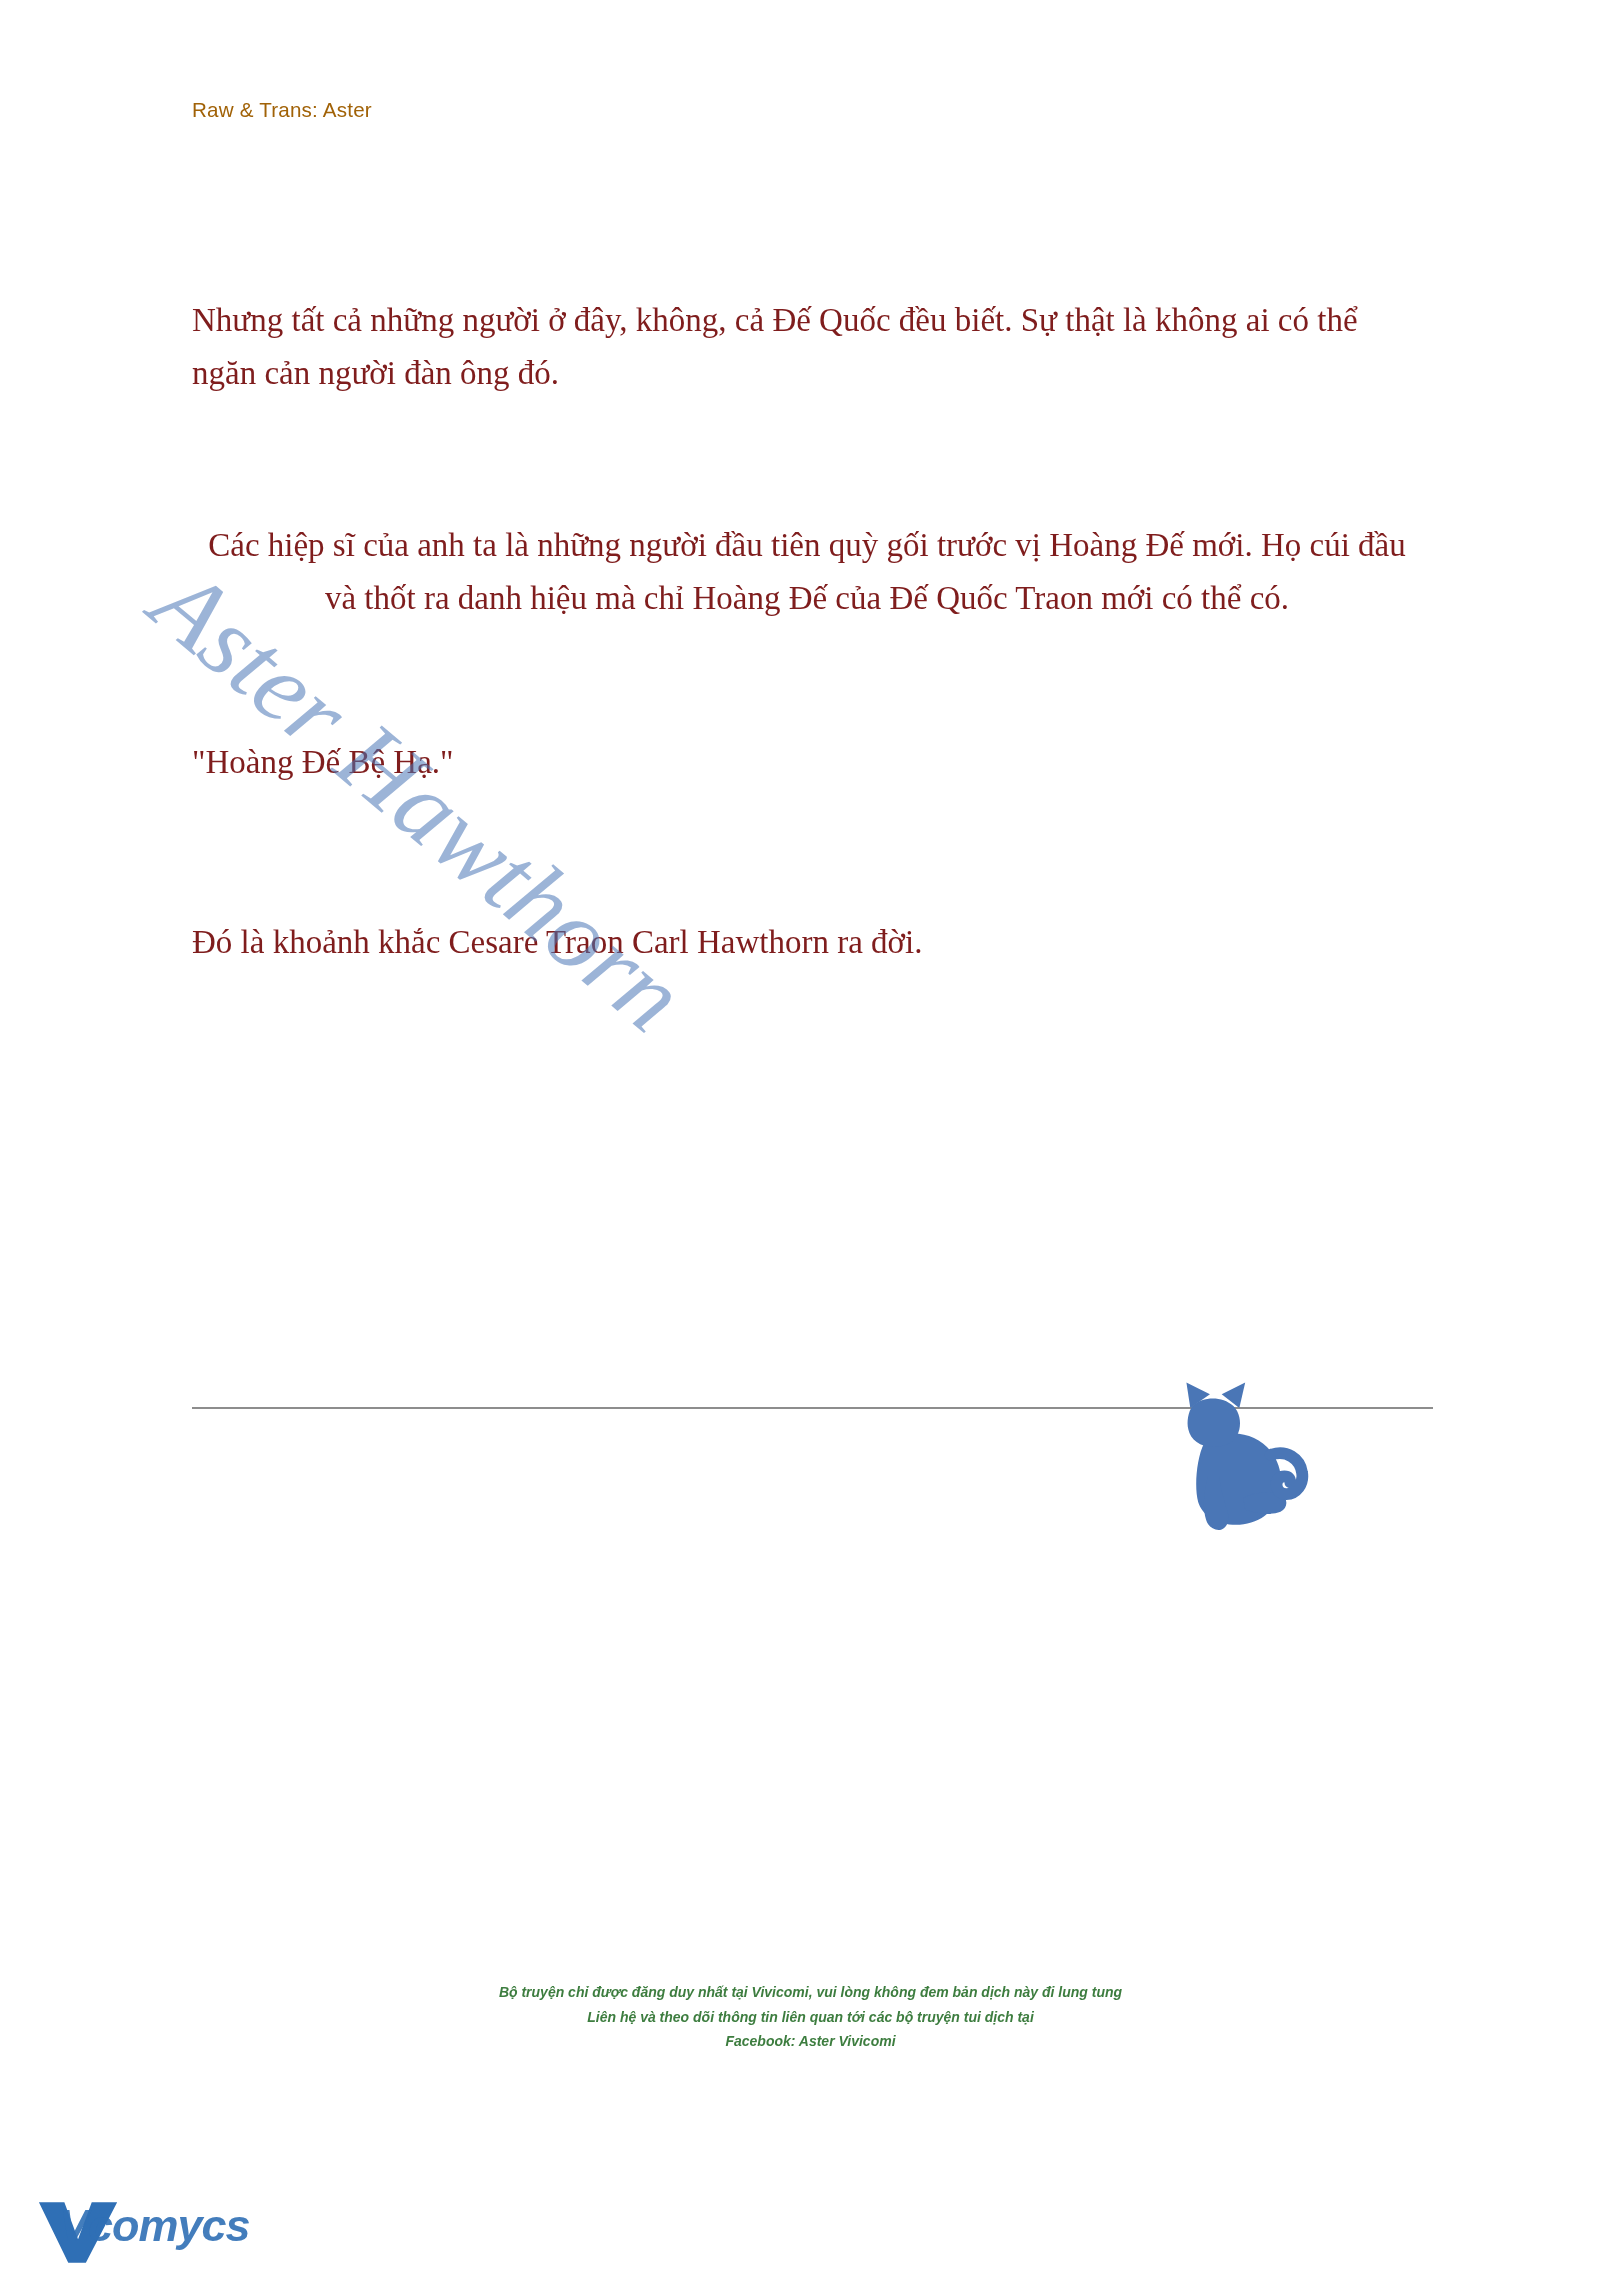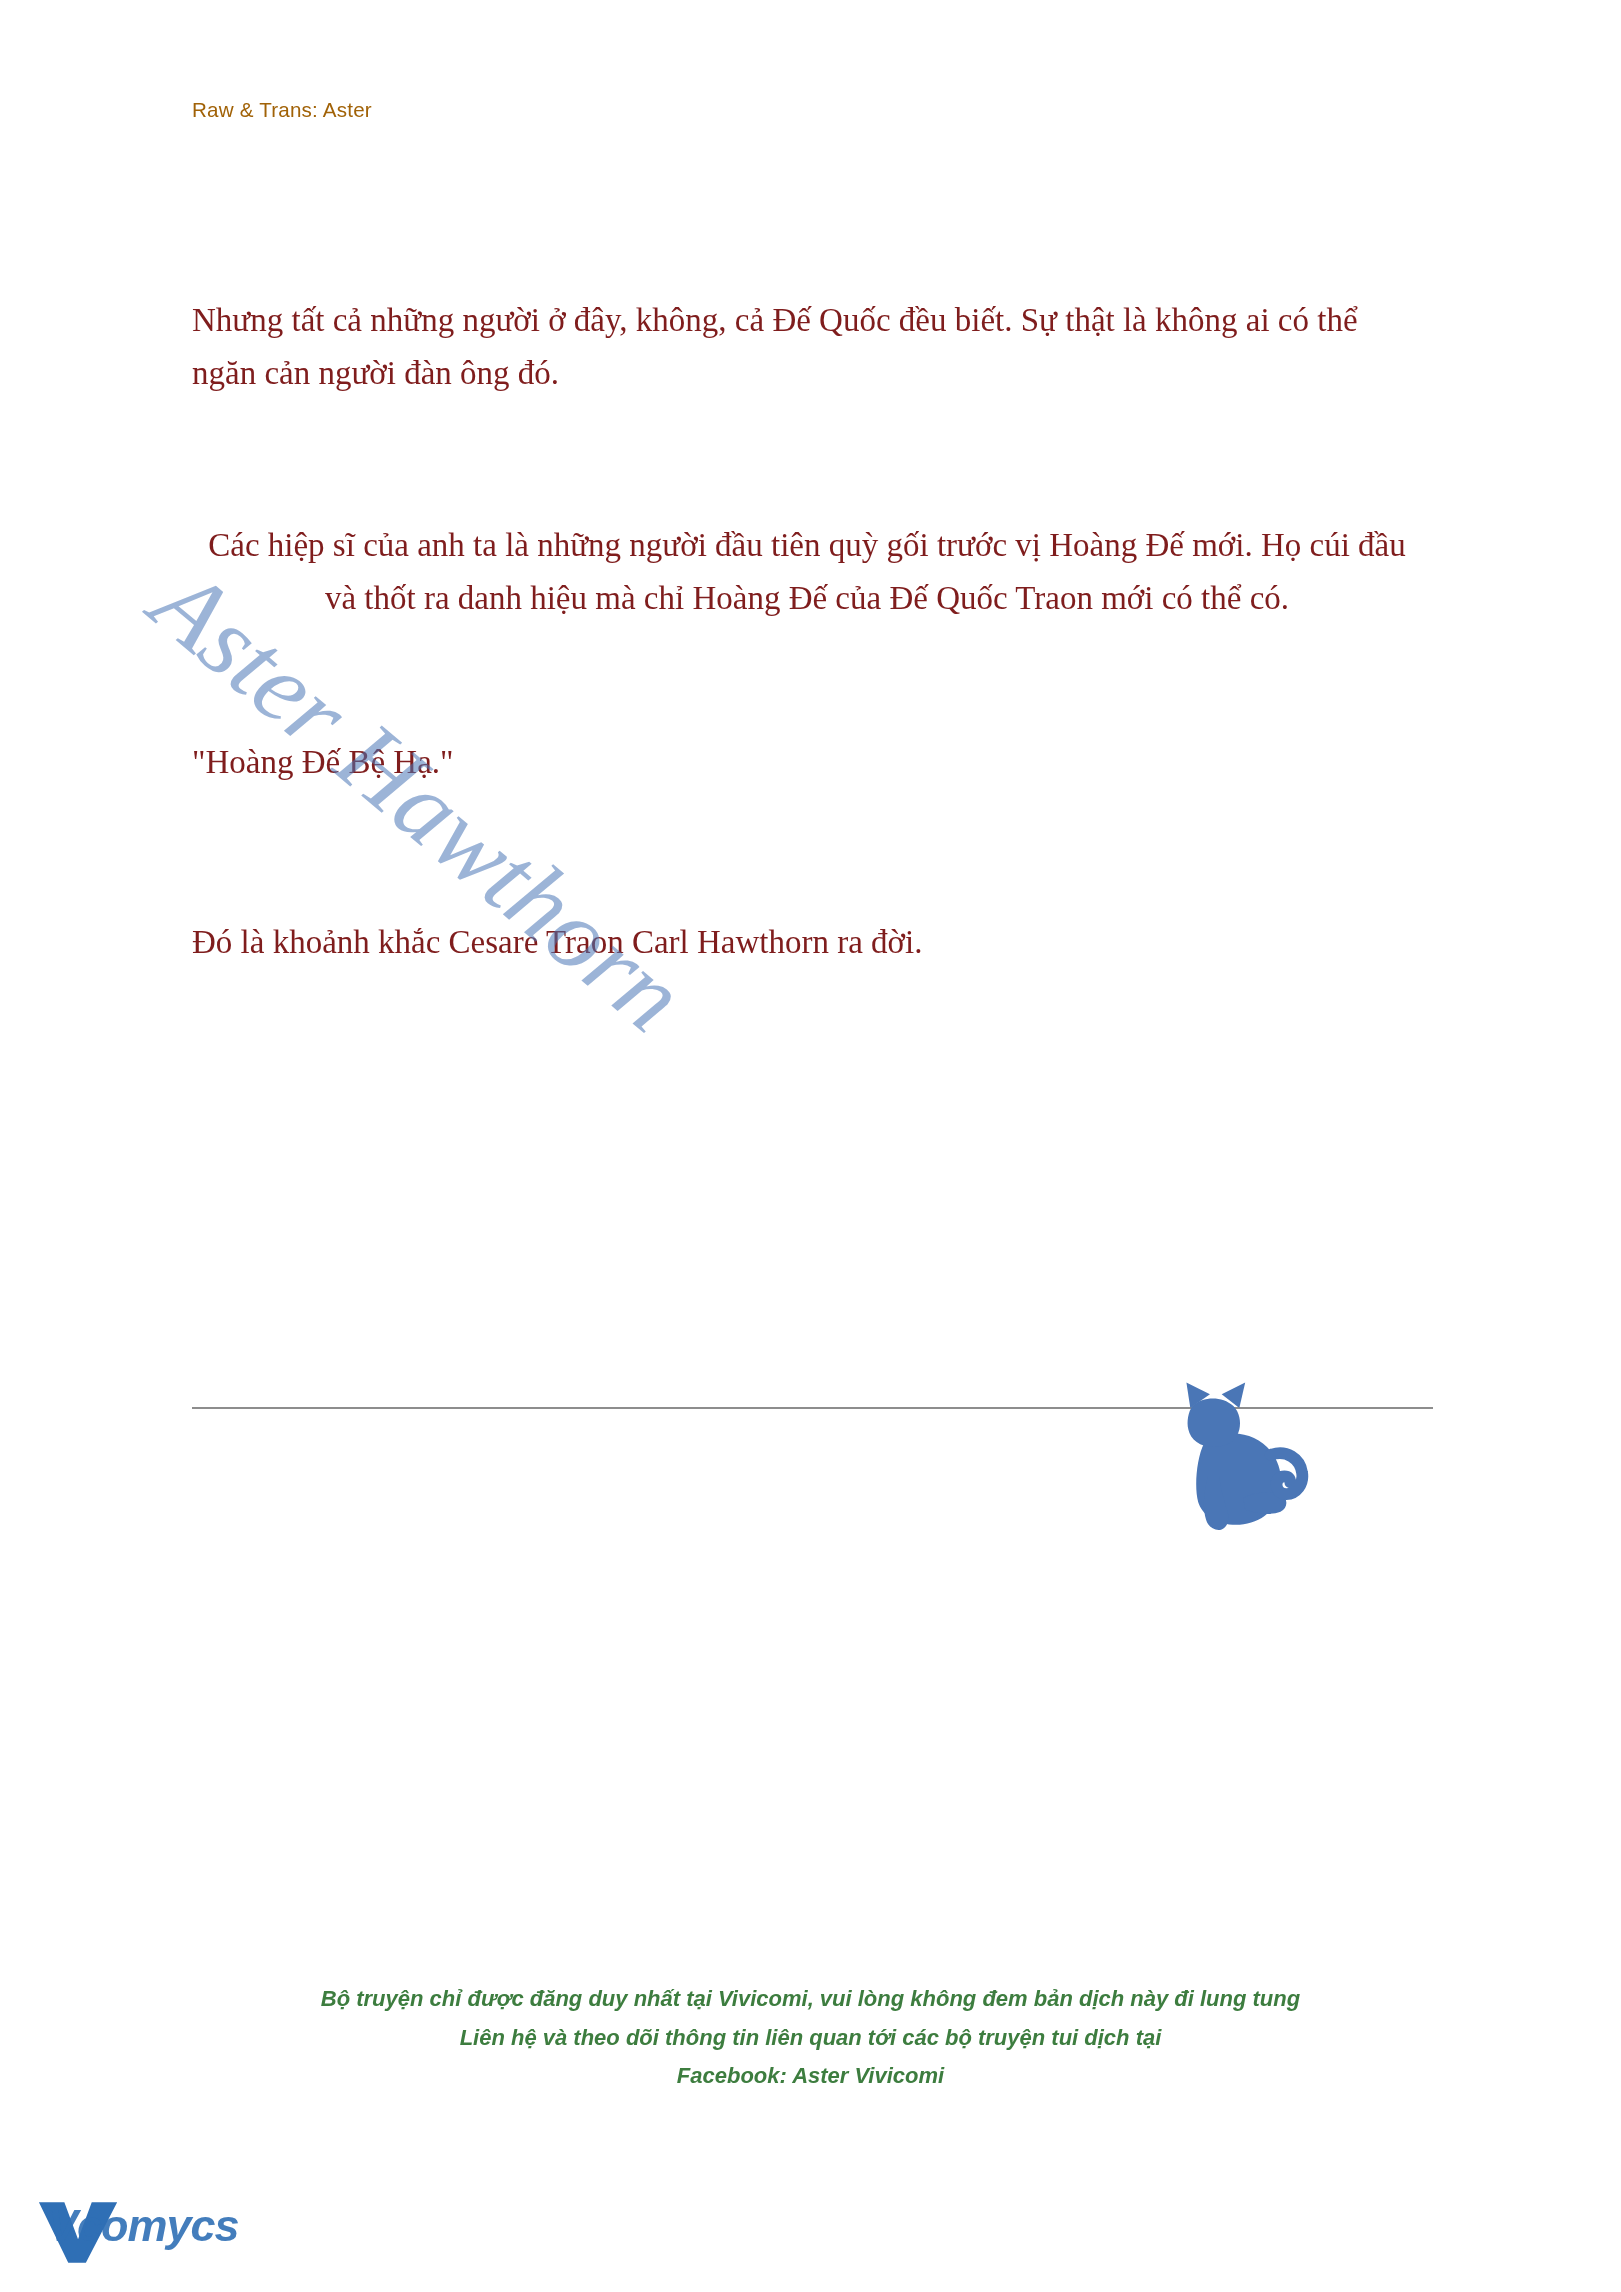--- a/index.html
+++ b/index.html
@@ -102,37 +102,37 @@
   
   .footer-note {
     position: absolute;
     left: 0;
     right: 0;
     top: 1980px;
     text-align: center;
     font-family: "Liberation Sans", sans-serif;
     font-style: italic;
     font-weight: bold;
-    font-size: 22px;
+    font-size: 14px;
     color: #3d7d3f;
     line-height: 1.75;
   }
   .footer-note div { white-space: nowrap; }
 
   
   .logo {
     position: absolute;
     left: 35px;
     top: 2194px;
     width: 225px;
     height: 73px;
   }
   .logo-text {
     position: absolute;
-    left: 48px;
+    left: 59px;
     top: 2200px;
     font-family: "Liberation Sans", sans-serif;
     font-weight: bold;
     font-style: italic;
     font-size: 45px;
     letter-spacing: -1px;
     color: #2f6fb5;
     opacity: 0.9;
   }
 </style>

